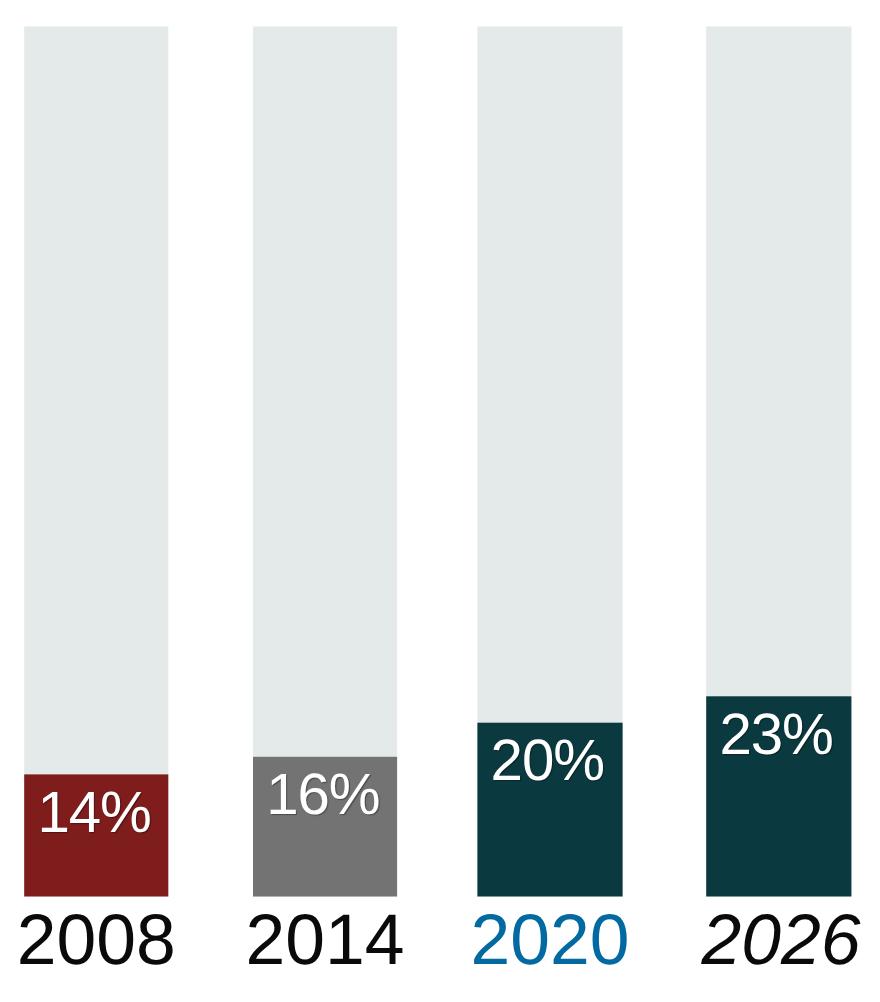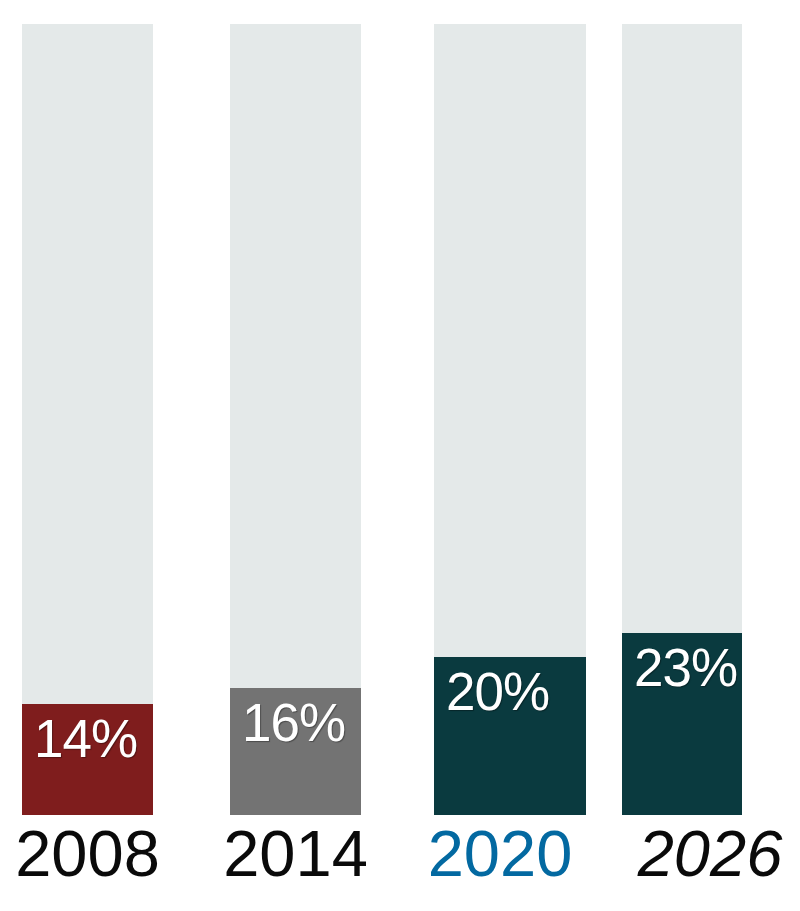--- a/index.html
+++ b/index.html
@@ -81,22 +81,22 @@
     font-weight: 400;
     line-height: 70px;
     letter-spacing: 0px;
     text-align: center;
     white-space: nowrap;
   }
 
   
   #bar-group-0 { left: 22px;  width: 131px; }
   #bar-group-1 { left: 230px; width: 131px; }
-  #bar-group-2 { left: 434px; width: 132px; padding-left: 20px; }
-  #bar-group-3 { left: 622px; width: 120px; }
+  #bar-group-2 { left: 434px; width: 132px; }
+  #bar-group-3 { left: 642px; width: 132px; }
 
   #bar-label-0 { left: 4px;   width: 167px; }
   #bar-label-1 { left: 212px; width: 167px; }
   #bar-label-2 { left: 416px; width: 168px; }
   #bar-label-3 { left: 626px; width: 168px; }
 </style>
 </head>
 <body>
 
 <div id="chart-root" style="background: rgb(255, 255, 255);">

